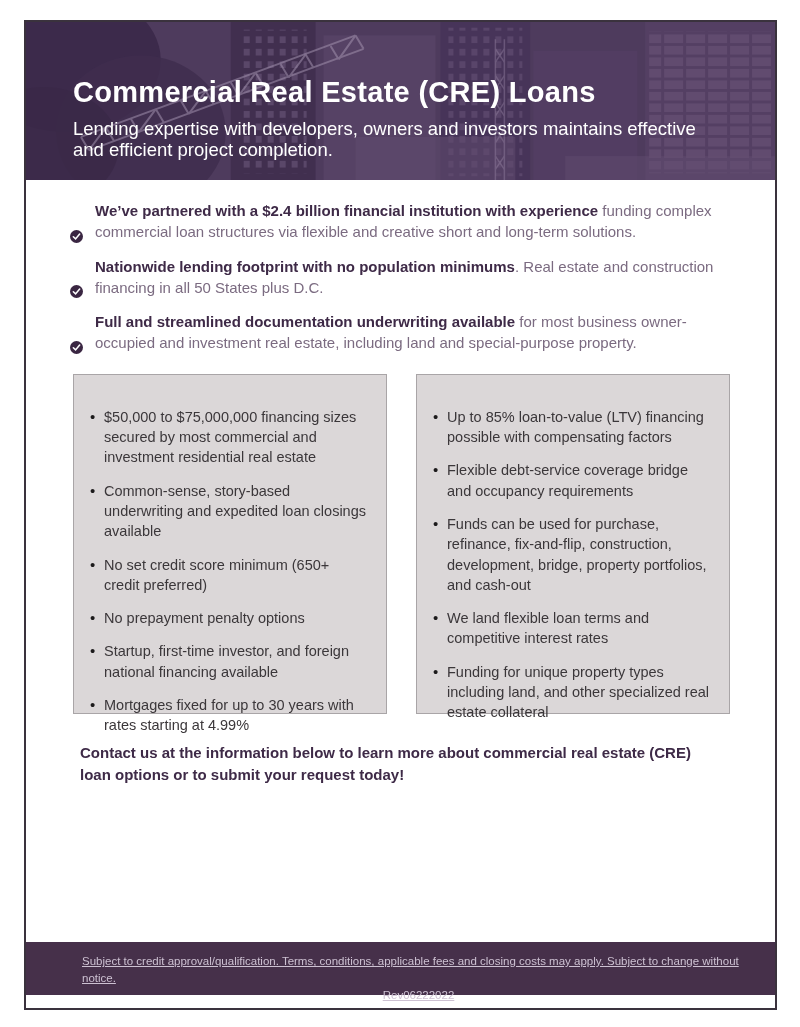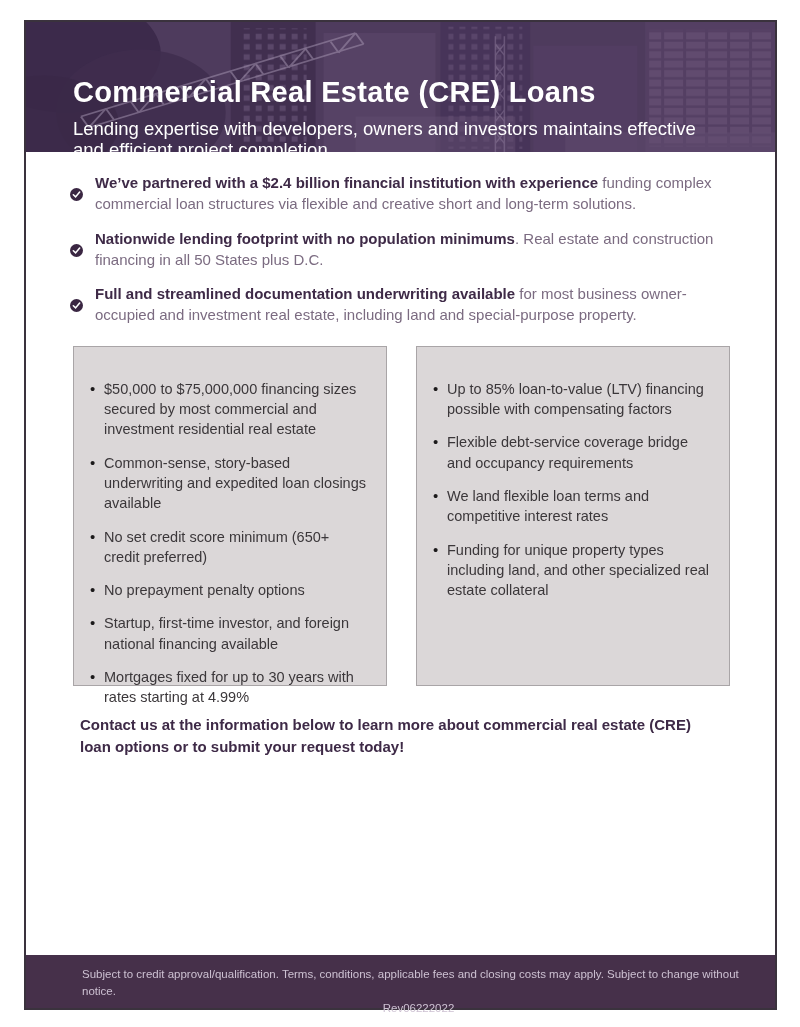--- a/index.html
+++ b/index.html
@@ -20,21 +20,21 @@
     top: 20px;
     width: 753px;
     height: 990px;
     border: 2px solid #3a323d;
     box-sizing: border-box;
     background: #ffffff;
   }
   
   .hero {
     position: relative;
-    height: 130px;
+    height: 158px;
     overflow: hidden;
     background: #be185d;
   }
   .hero svg.hero-art {
     position: absolute;
     inset: 0;
     width: 100%;
     height: 100%;
   }
   .hero-text {
@@ -56,21 +56,21 @@
     max-width: 630px;
     color: #ffffff;
     font-weight: 400;
   }
   
   .highlights {
     padding: 20px 48px 0 44px;
   }
   .highlight {
     display: flex;
-    align-items: center;
+    align-items: flex-end;
     margin-bottom: 13px;
   }
   .check-wrap {
     flex: 0 0 13px;
     width: 13px;
     height: 13px;
     margin-top: 3px;
     margin-right: 12px;
   }
   .highlight p {
@@ -127,28 +127,29 @@
     line-height: 1.45;
     font-weight: bold;
     color: #3e2a47;
     max-width: 665px;
   }
   
   .footer {
     position: absolute;
     left: 0;
     right: 0;
-    bottom: 0;
+    bottom: 13px;
     height: 53px;
     background: #46304a;
     color: #cdc1d2;
     font-size: 11.5px;
     box-sizing: border-box;
     padding: 11px 20px 0 56px;
     line-height: 17px;
+    text-decoration: underline;
   }
   .footer .rev {
     display: block;
     text-align: center;
   }
 </style>
 </head>
 <body>
 
 <div class="page">
@@ -233,20 +234,21 @@
         <li>No prepayment penalty options</li>
         <li>Startup, first-time investor, and foreign national financing available</li>
         <li>Mortgages fixed for up to 30 years with rates starting at 4.99%</li>
       </ul>
     </div>
 
     <div class="feature-box">
       <ul>
         <li>Up to 85% loan-to-value (LTV) financing possible with compensating factors</li>
         <li>Flexible debt-service coverage bridge and occupancy requirements</li>
+        <li>Funds can be used for purchase, refinance, fix-and-flip, construction, development, bridge, property portfolios, and cash-out</li>
         <li>We land flexible loan terms and competitive interest rates</li>
         <li>Funding for unique property types including land, and other specialized real estate collateral</li>
       </ul>
     </div>
 
   </div>
 
   <p class="contact-note">Contact us at the information below to learn more about commercial real estate (CRE) loan options or to submit your request today!</p>
 
   <div class="footer">

